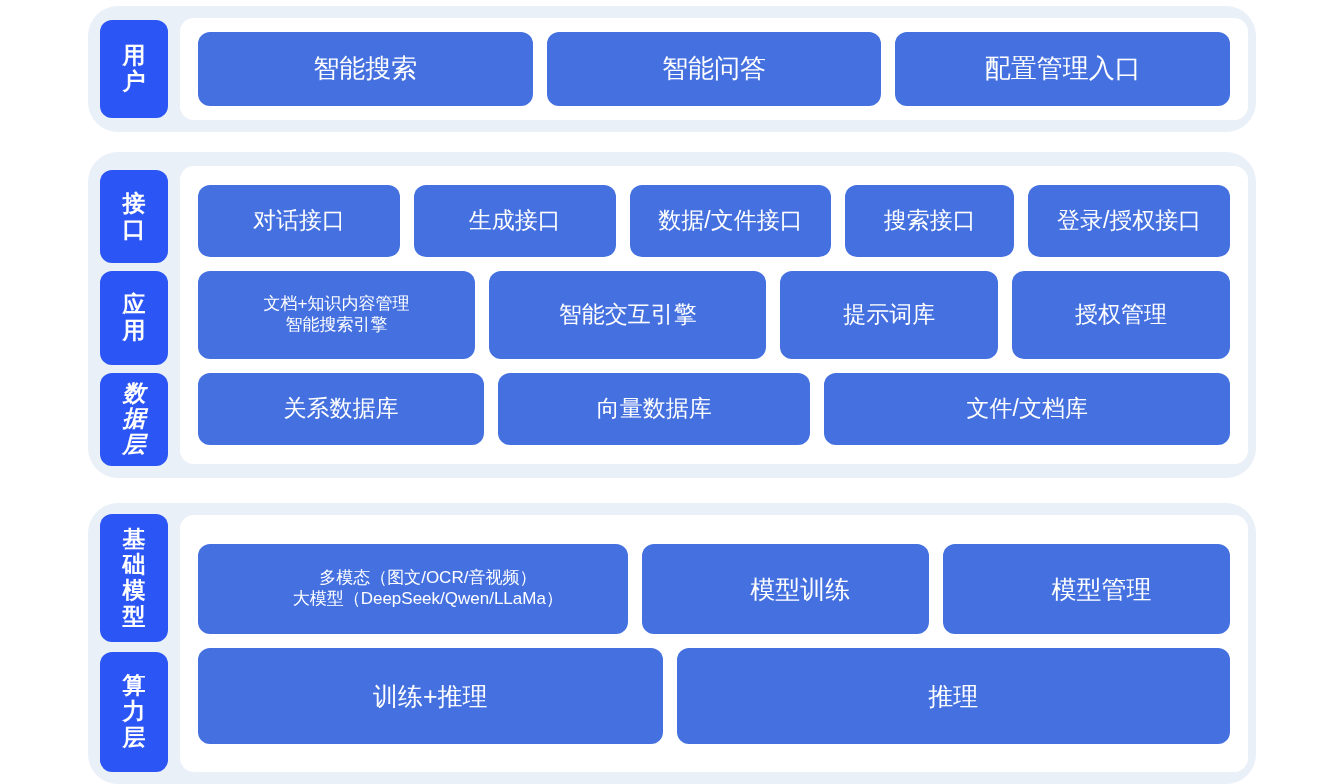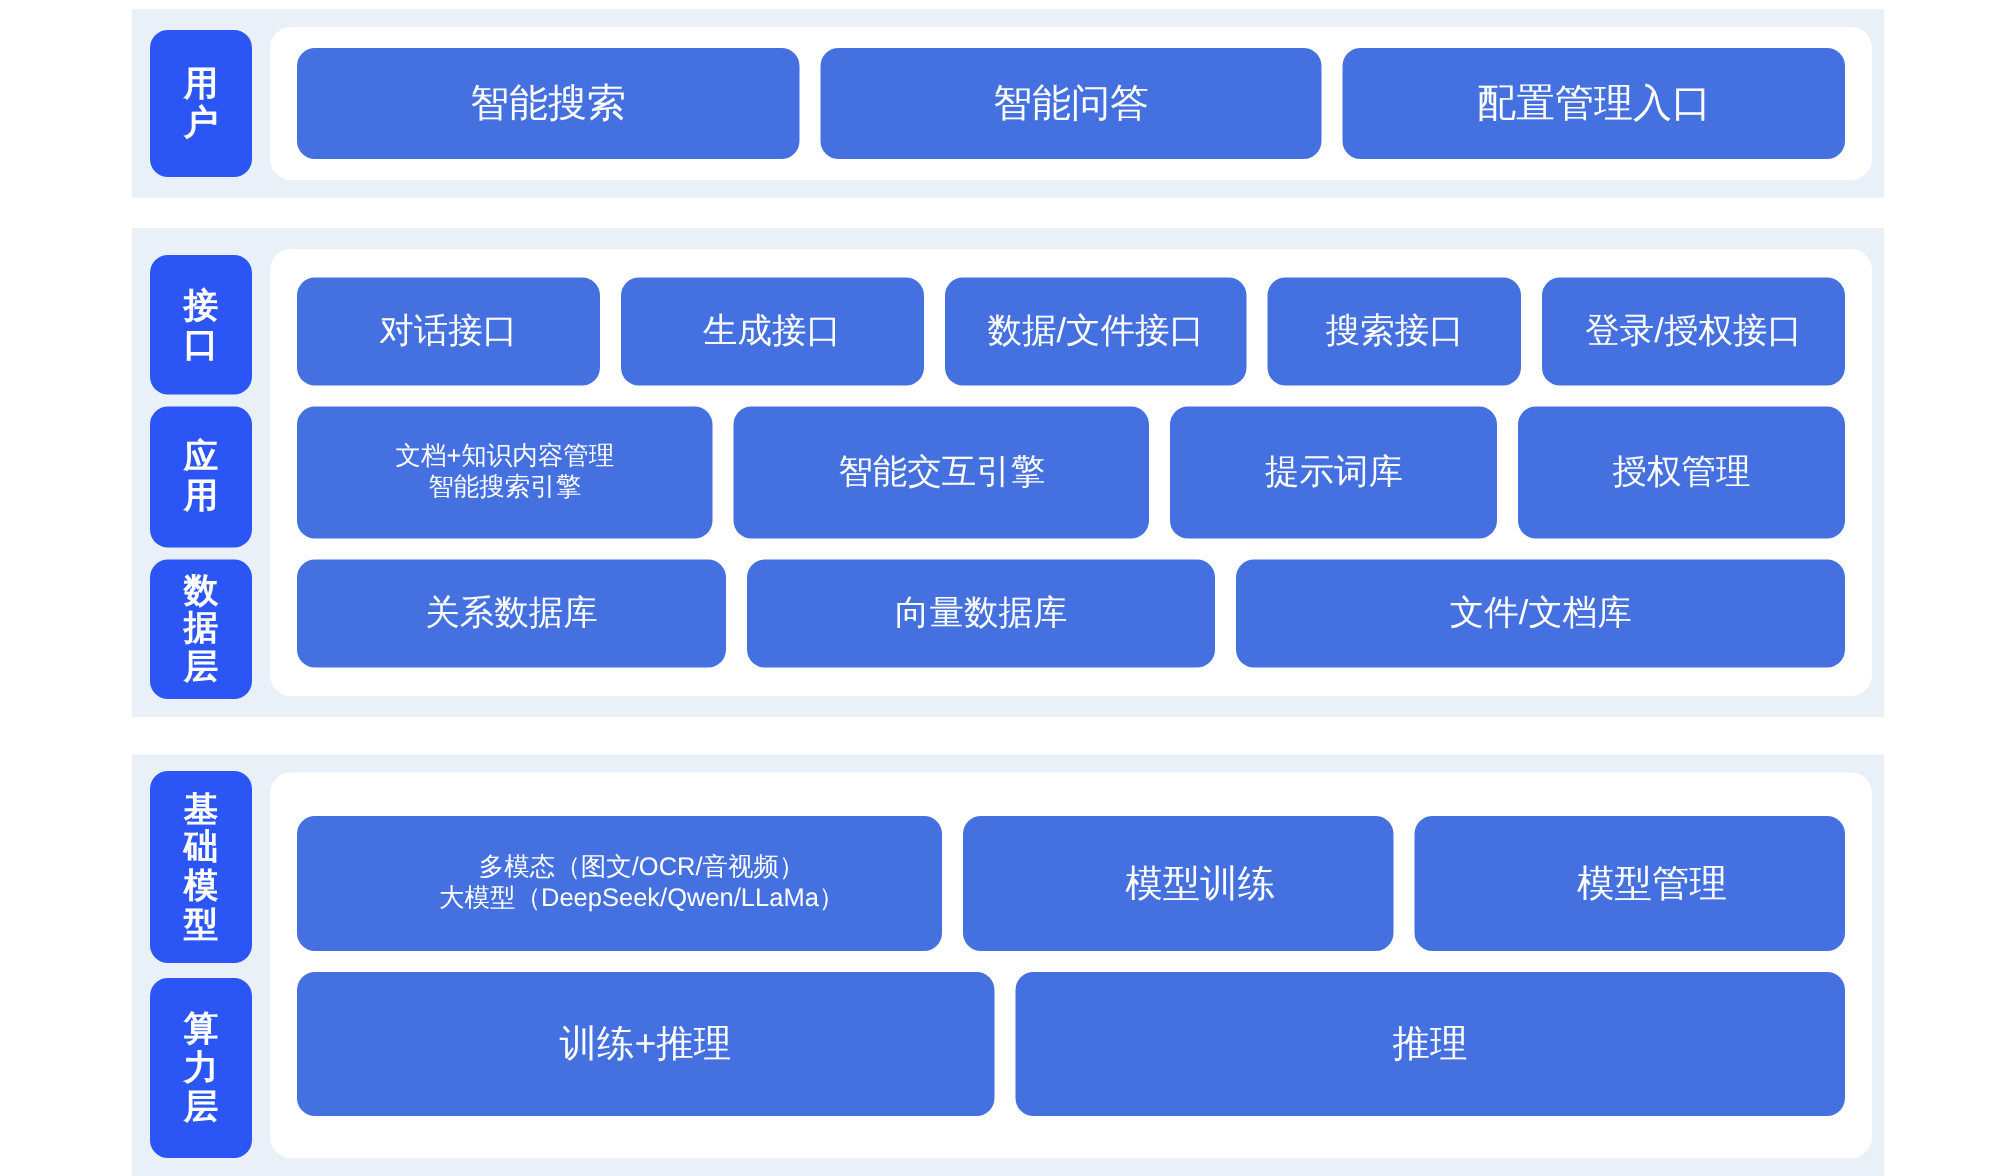--- a/index.html
+++ b/index.html
@@ -24,20 +24,21 @@
   
   .section {
     position: absolute;
     left: 88px;
     width: 1168px;
     background: #eaf0f8;
     display: flex;
     flex-direction: row;
     align-items: stretch;
     box-sizing: border-box;
+    border-radius: 30px;
   }
   .sec-user   { top: 6px;   height: 126px; }
   .sec-mid    { top: 152px; height: 326px; }
   .sec-infra  { top: 503px; height: 281px; }
 
   
   .rail {
     width: 92px;
     flex: 0 0 92px;
     display: flex;
@@ -66,21 +67,21 @@
     word-break: break-all;
   }
 
   
   .sec-user .rail-tab { margin-top: 14px; margin-bottom: 14px; flex: 1 1 auto; }
 
   
   .sec-mid .rail { justify-content: flex-start; padding-top: 18px; padding-bottom: 12px; }
   .sec-mid .rail-tab.t-api  { height: 96px; }
   .sec-mid .rail-tab.t-app  { height: 96px; margin-top: 8px; }
-  .sec-mid .rail-tab.t-data { height: 96px; margin-top: 8px; }
+  .sec-mid .rail-tab.t-data { height: 96px; margin-top: 8px; font-style: italic; }
 
   
   .sec-infra .rail { justify-content: flex-start; padding-top: 11px; padding-bottom: 11px; }
   .sec-infra .rail-tab.t-model { height: 128px; }
   .sec-infra .rail-tab.t-compute { height: 120px; margin-top: 10px; }
 
   
   .card {
     flex: 1 1 auto;
     background: #ffffff;

